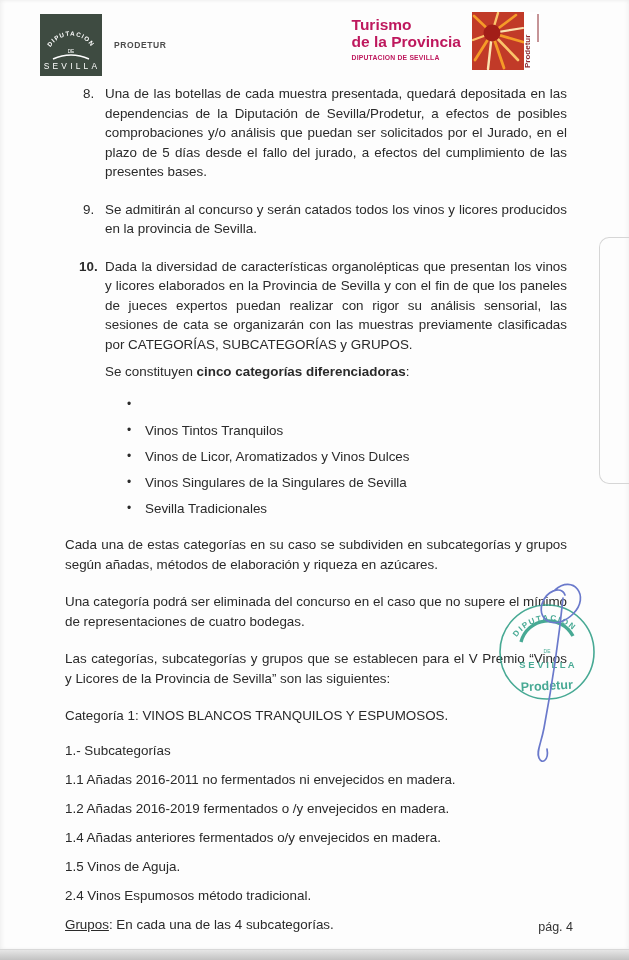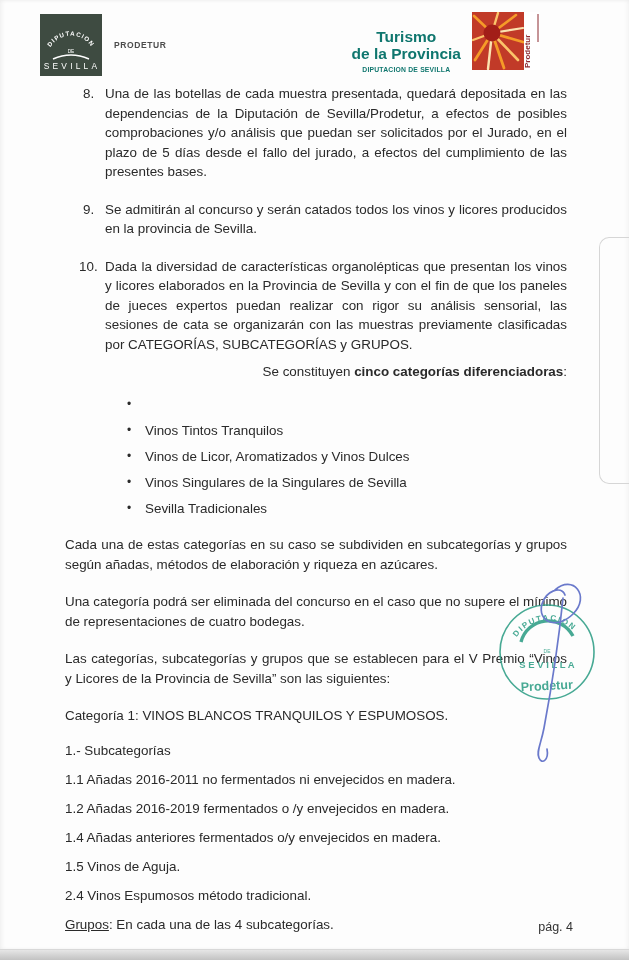--- a/index.html
+++ b/index.html
@@ -29,37 +29,37 @@
   }
 
   
   .header { position:absolute; top:12px; left:40px; right:40px; height:68px; }
   .seal { position:absolute; left:0; top:2px; width:62px; height:62px; }
   .prodetur-label {
     position:absolute; left:74px; top:28px;
     font-size:8.5px; font-weight:bold; color:#4d4d4d; letter-spacing:0.6px;
   }
   .turismo-block {
-    position:absolute; right:128px; top:16px; text-align:center; color:#0f766e;
+    position:absolute; right:128px; top:4px; text-align:left; color:#be185d;
     line-height:1.12;
   }
   .turismo-l1, .turismo-l2 { font-size:15.5px; font-weight:bold; }
   .turismo-l3 { font-size:6.8px; font-weight:bold; margin-top:3px; letter-spacing:0.2px; }
   .sun-logo { position:absolute; right:49px; top:0; }
 
   
   .content {
     position:absolute; top:84px; left:65px; right:62px;
     font-size:13.4px; line-height:19.5px;
   }
   .num-item { display:flex; margin-bottom:18px; }
   .num-item .num { flex:none; width:22px; margin-left:18px; }
-  .num-item.wide .num { width:26px; margin-left:14px; }
+  .num-item.wide .num { width:26px; margin-left:14px;font-weight:bold; }
   .num-item .itext { flex:1; text-align:justify; }
-  .constituyen { margin:0 0 13px 40px;text-align:right; }
+  .constituyen { margin:0 0 13px 40px; }
   .bullets { margin:0 0 10px 62px; }
   .bullet-row { display:flex; margin-bottom:6.5px; }
   .bullet-glyph { width:18px; flex:none; font-size:12px; }
   .para { text-align:justify; margin-bottom:18px; }
   .cat-heading { font-weight:normal; margin:7px 0 15px 0; }
   .cat-line { margin-bottom:9.5px; }
   .grupos-label { text-decoration:underline; }
   .bold { font-weight:bold; }
 
   

